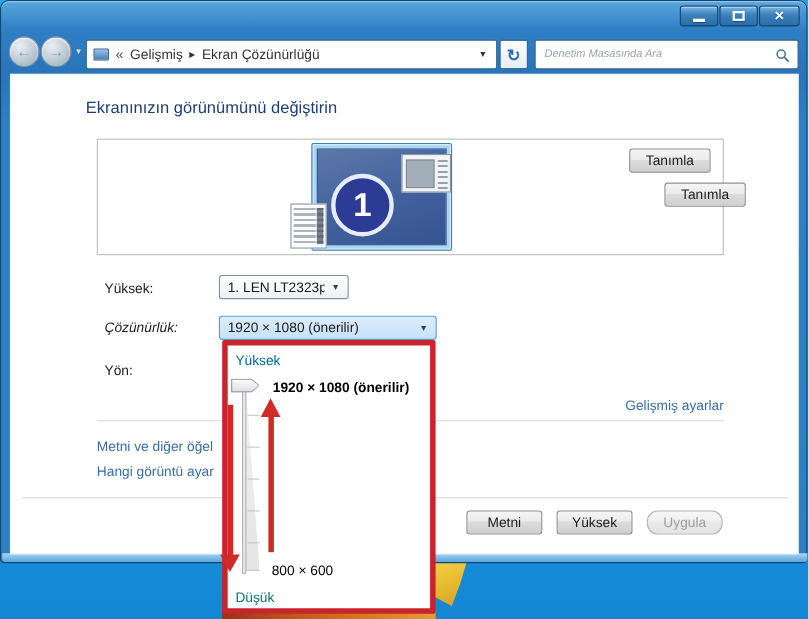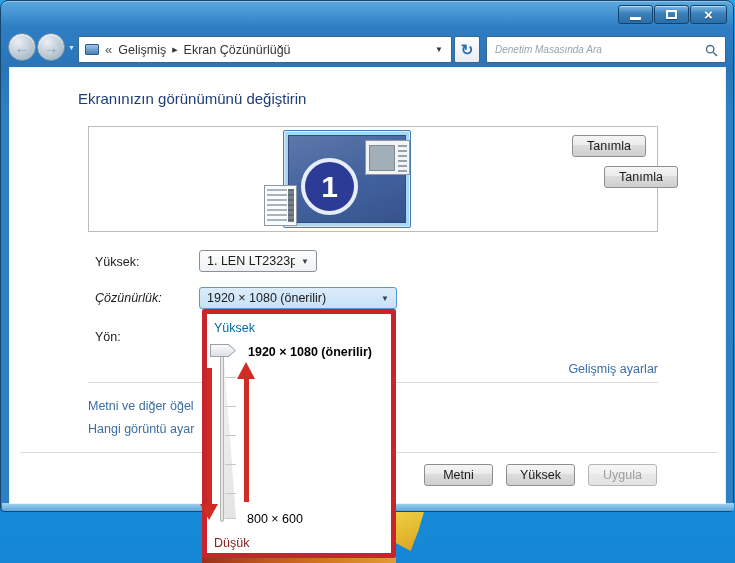--- a/index.html
+++ b/index.html
@@ -81,21 +81,21 @@
   .tl-col { position:absolute; right:2px; top:3px; width:6px; bottom:3px; background:#77828c;
     background-image:repeating-linear-gradient(#5f6a74 0 2px,transparent 2px 5px); }
 
   .btn { position:absolute; display:flex; align-items:center; justify-content:center; font-size:12.5px; color:#1a1a1a;
     background:linear-gradient(#f5f5f5,#ebebeb 45%,#dddddd 46%,#cfcfcf); border:1px solid #8e8e8e; border-radius:3px; z-index:4; }
   .btn-detect  { left:572px; top:135px; width:74px; height:22px; }
   .btn-identify{ left:604px; top:166px; width:74px; height:22px; }
   .btn-ok     { left:424px; top:464px; width:69px; height:22px; }
   .btn-cancel { left:506px; top:464px; width:69px; height:22px; }
   .btn-apply  { left:588px; top:464px; width:69px; height:22px; color:#9f9f9f; border-color:#b2b6ba;
-    background:linear-gradient(#f6f6f6,#f0f0f0 45%,#e9e9e9 46%,#e3e3e3); }
+    background:linear-gradient(#f6f6f6,#f0f0f0 45%,#e9e9e9 46%,#e3e3e3);border-radius:10px; }
 
   .lbl { position:absolute; font-size:12.5px; color:#1c1c1c; z-index:4; }
   .lbl-display{ left:95px; top:255px; } .lbl-res{ left:95px; top:291px;font-style:italic; } .lbl-orient{ left:95px; top:330px; }
 
   .dd { position:absolute; height:22px; display:flex; align-items:center; padding:0 7px; font-size:12.5px; color:#1a1a1a;
     background:linear-gradient(#fefefe,#eef1f3); border:1px solid #8a9097; border-radius:3px; z-index:4; }
   .dd .dd-val { flex:1; white-space:nowrap; overflow:hidden; }
   .dd .caret { font-size:8px; color:#38424c; margin-left:6px; }
   .dd-display { left:199px; top:250px; width:118px; }
   .dd-res { left:199px; top:287px; width:198px; background:linear-gradient(#dcedfb,#c6e1f6); border-color:#569ad0; }
@@ -104,21 +104,21 @@
   .hr1 { left:88px; top:382px; width:570px; } .hr2 { left:20px; top:452px; width:697px; }
 
   .link { position:absolute; font-size:12.5px; color:#3a6ea5; z-index:4; white-space:nowrap; }
   .link-advanced { right:77px; top:362px; }
   .link-textsize { left:88px; top:399px; } .link-which { left:88px; top:422px; }
 
   
   .popup { position:absolute; left:203px; top:311px; width:192px; height:244px; background:#fff;
     border:1px solid #b8b8b8; z-index:5; }
   .pp-high { position:absolute; left:10px; top:9px; font-size:12.5px; color:#0369a1; }
-  .pp-low  { position:absolute; left:10px; top:224px; font-size:12.5px; color:#7f1d1d; }
+  .pp-low  { position:absolute; left:10px; top:224px; font-size:12.5px; color:#0f766e; }
   .pp-res-high { position:absolute; left:44px; top:33px; font-size:12.5px; font-weight:bold; color:#000; white-space:nowrap; }
   .pp-res-low  { position:absolute; left:43px; top:200px; font-size:12.5px; color:#000; white-space:nowrap; }
   .pp-wedge { position:absolute; left:17px; top:45px; width:15px; height:162px;
     background:linear-gradient(#f3f3f3,#e4e4e4); clip-path:polygon(0 0,20% 0,100% 100%,0 100%); }
   .pp-track { position:absolute; left:16px; top:43px; width:4px; height:167px;
     background:#e8e8e8; border:1px solid #b4b4b4; border-radius:2px; }
   .pp-tick { position:absolute; left:21px; width:11px; height:1px; background:#c6c6c6; }
   .pp-handle { position:absolute; left:6px; top:32px; width:26px; height:13px; background:#9aa1a8;
     clip-path:polygon(0 0,72% 0,100% 50%,72% 100%,0 100%); }
   .pp-handle-inner { position:absolute; left:1px; top:1px; width:24px; height:11px;

